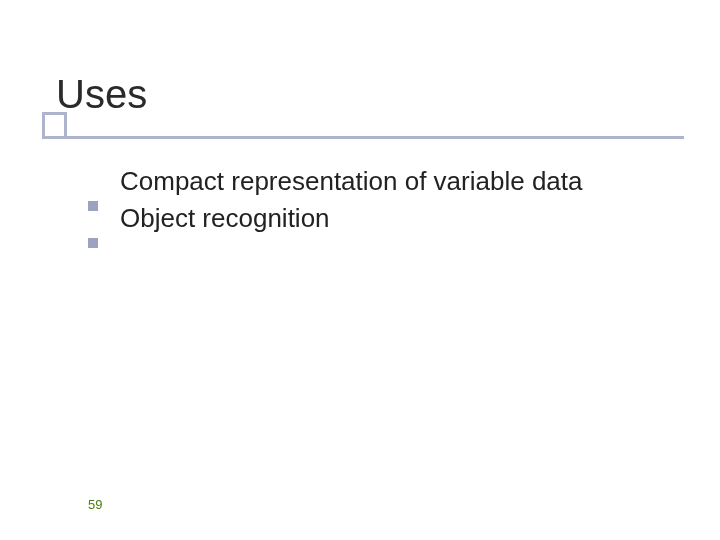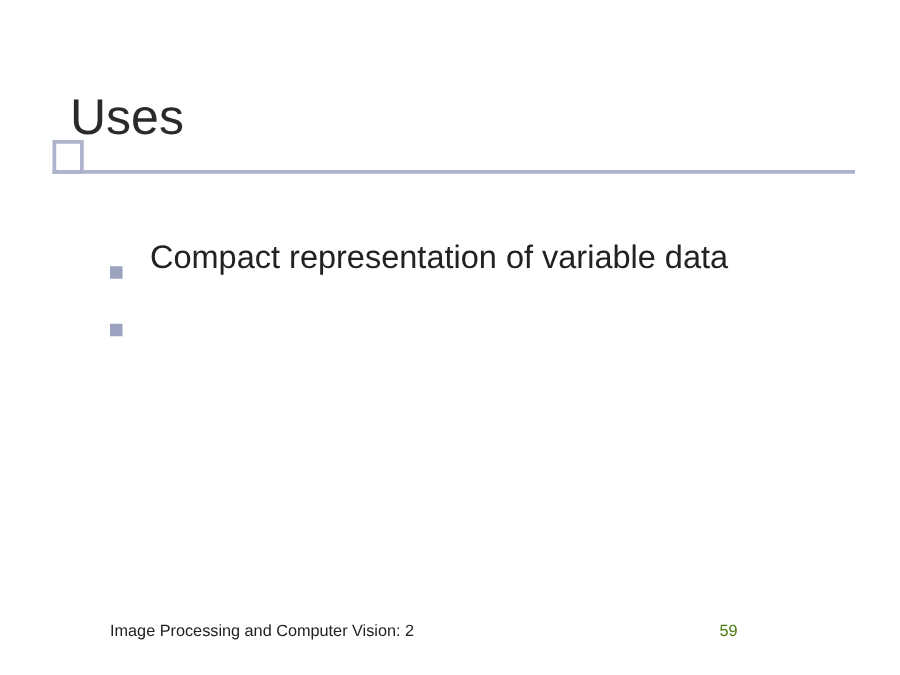--- a/index.html
+++ b/index.html
@@ -53,23 +53,22 @@
     line-height: 1.1;
   }
   .body {
     position: absolute;
     left: 88px;
     top: 164px;
     right: 40px;
   }
   .bullet-row {
     display: flex;
-    align-items: center;
+    align-items: flex-end;
     margin-bottom: 2px;
-    margin-top: 24px;
   }
   .bullet-icon {
     width: 10px;
     height: 10px;
     background: #9ca3c0;
     flex: 0 0 auto;
     margin-right: 22px;
     position: relative;
     top: 12px;
   }
@@ -103,21 +102,21 @@
     <div class="title-text">Uses</div>
   </div>
 
   <div class="body">
     <div class="bullet-row">
       <div class="bullet-icon"></div>
       <div class="bullet-text">Compact representation of variable data</div>
     </div>
     <div class="bullet-row">
       <div class="bullet-icon"></div>
+      <div class="bullet-text">Object recognition</div>
     </div>
   </div>
 
   <div class="footer">
-    <div class="footer-left">Image Processing and Computer Vision: 2</div>
     <div class="footer-right">59</div>
   </div>
 
 </div>
 
 </body></html>

